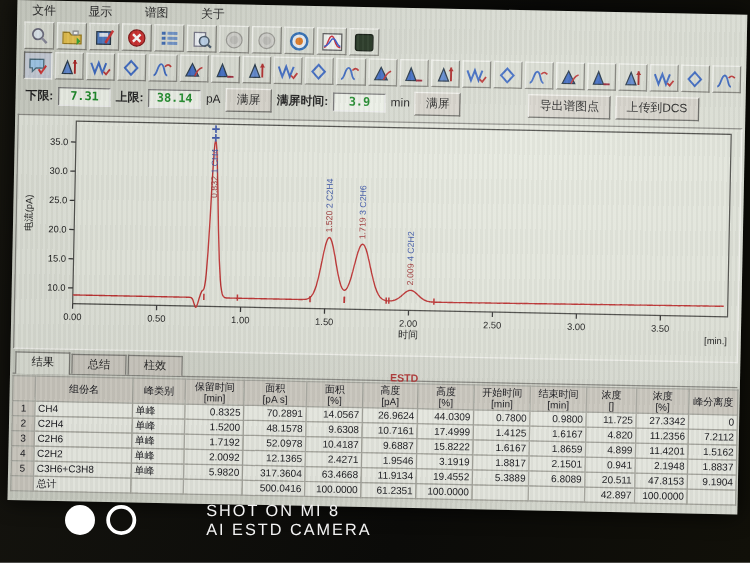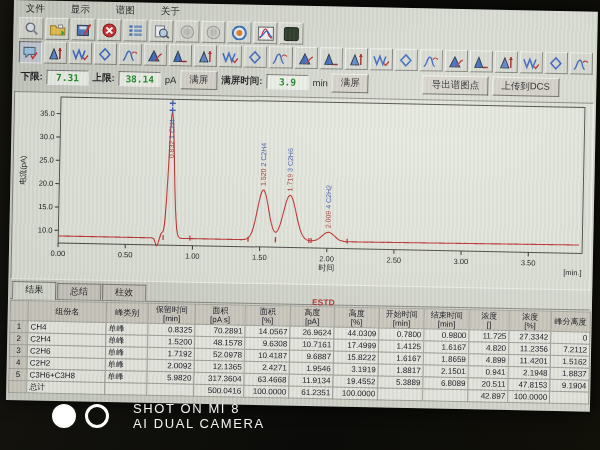--- a/index.html
+++ b/index.html
@@ -49,21 +49,21 @@
   th,td{border:1px solid #a8a8a0;padding:0 2px;height:11px;overflow:hidden;white-space:nowrap;}
   th{background:#d0cdc4;font-weight:normal;height:19px;line-height:9px;}
   td{background:#edefe7;}
   td.rownum,th.rownum{background:#d0cdc4;text-align:center;}
   td.num{text-align:right;font-family:"Liberation Sans",sans-serif;}
   td.txt{text-align:left;}
   
   .watermark{position:absolute;left:52px;top:401px;display:flex;align-items:center;color:#f2f2f2;}
   .wm-dot{width:24px;height:24px;border-radius:50%;background:#fff;}
   .wm-ring{width:18px;height:18px;border-radius:50%;border:3px solid #fff;margin-left:9px;}
-  .wm-text{margin-left:24px;font-size:13px;letter-spacing:1.6px;line-height:15px;font-weight:500;}
+  .wm-text{margin-left:56px;font-size:13px;letter-spacing:1.6px;line-height:15px;font-weight:500;}
 </style>
 </head>
 <body>
 
 <div class="screen">
   <div class="menubar" id="menubar">
       <span class="menu-item">文件</span>
       <span class="menu-item">显示</span>
       <span class="menu-item">谱图</span>
       <span class="menu-item">关于</span>
@@ -520,15 +520,15 @@
     </table>
   </div>
   <div class="sheen"></div>
 </div>
 
 <div class="watermark">
   <div class="wm-dot"></div>
   <div class="wm-ring"></div>
   <div class="wm-text">
     <div>SHOT ON MI 8</div>
-    <div>AI DUAL CAMERA</div>
+    <div>AI ESTD CAMERA</div>
   </div>
 </div>
 
 </body></html>

